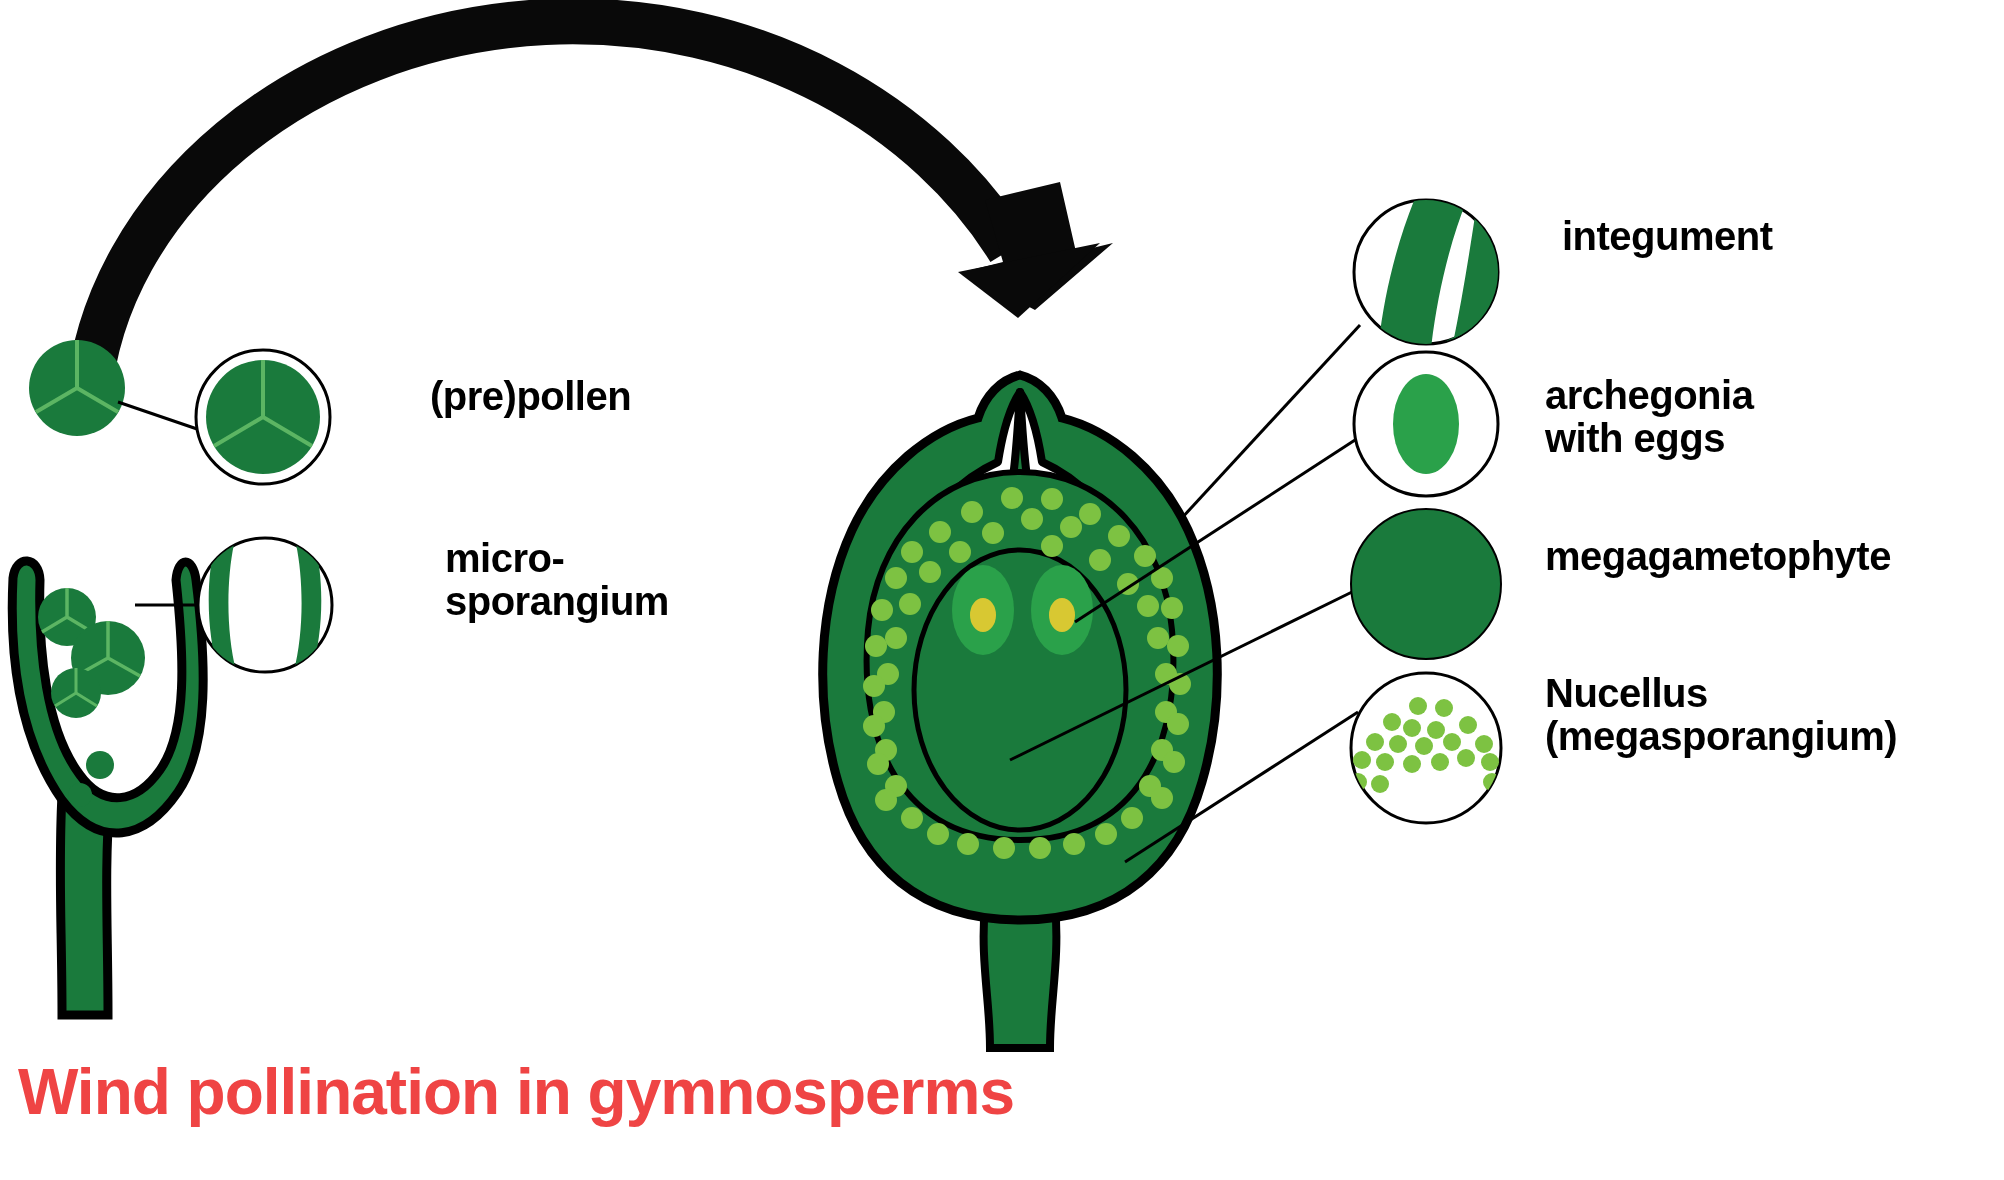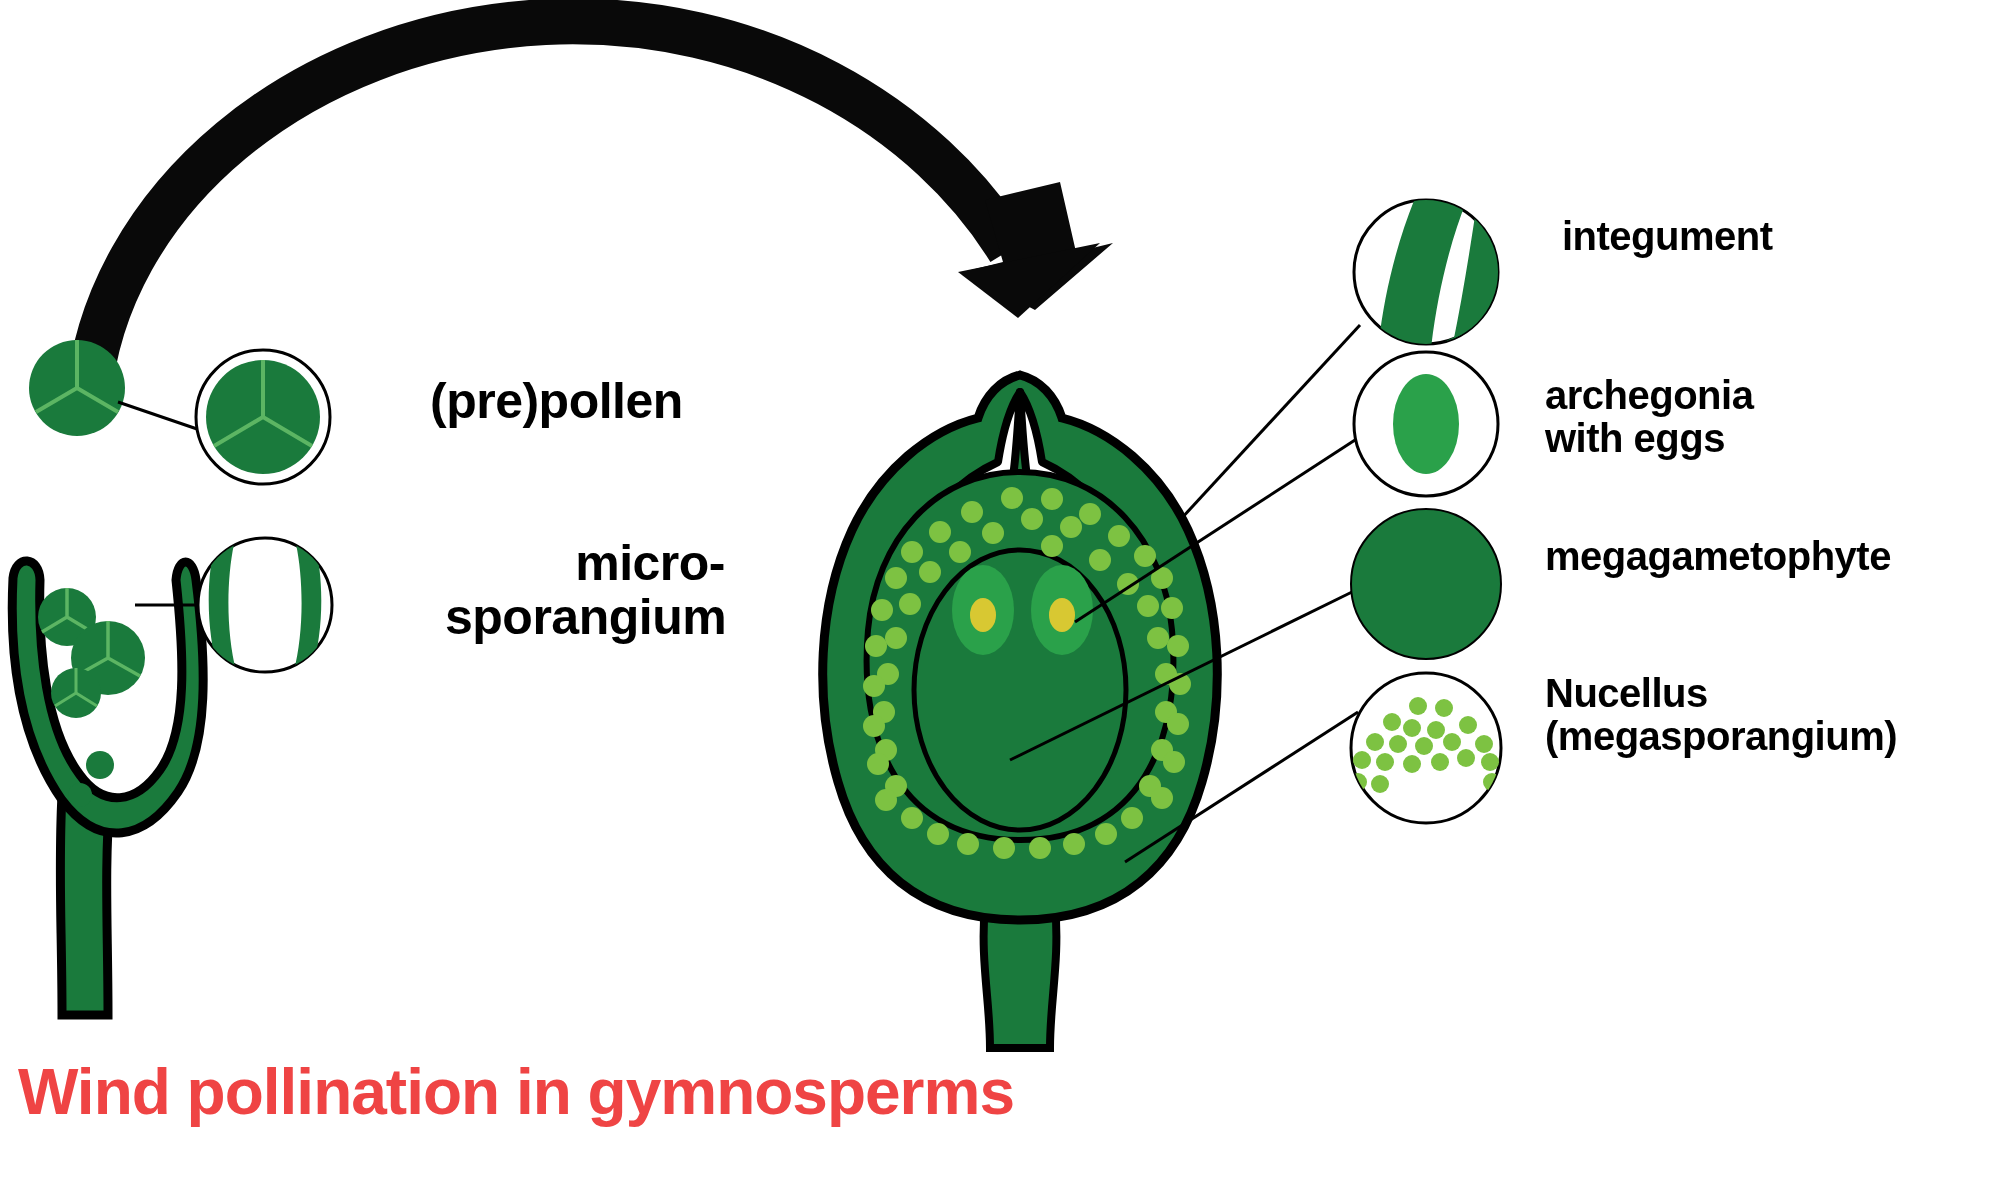--- a/index.html
+++ b/index.html
@@ -15,21 +15,21 @@
   .lbl{
     position:absolute;
     font-weight:bold;
     color:#000000;
     font-family:"Liberation Sans", sans-serif;
     line-height:1.07;
     letter-spacing:-0.5px;
     white-space:pre-line;
   }
   .lbl-right{font-size:40px;}
-  .lbl-left{font-size:50px;}
+  .lbl-left{font-size:40px;}
   #title{
     position:absolute;
     left:18px;top:1055px;
     font-size:64px;
     font-weight:bold;
     letter-spacing:-1px;
     color:#ef4444;
     font-family:"Liberation Sans", sans-serif;
   }
 </style>
@@ -266,21 +266,21 @@
         <circle cx="1358" cy="782" r="9"></circle>
           <circle cx="1492" cy="782" r="9"></circle>
         <circle cx="1380" cy="784" r="9"></circle>
         <circle cx="1356" cy="802" r="9"></circle>
       </g>
     </g>
   </svg>
 
   <div class="lbl lbl-left" style="left:430px;top:375px;">(pre)pollen</div>
 
-  <div class="lbl lbl-left" style="left:445px;top:537px;text-align:right;width:280px;">micro-
+  <div class="lbl lbl-left" style="left:445px;top:537px;width:280px;">micro-
 sporangium</div>
 
   <div class="lbl lbl-right" style="left:1562px;top:215px;">integument</div>
 
   <div class="lbl lbl-right" style="left:1545px;top:374px;">archegonia
 with eggs</div>
 
   <div class="lbl lbl-right" style="left:1545px;top:535px;">megagametophyte</div>
 
   <div class="lbl lbl-right" style="left:1545px;top:672px;">Nucellus

